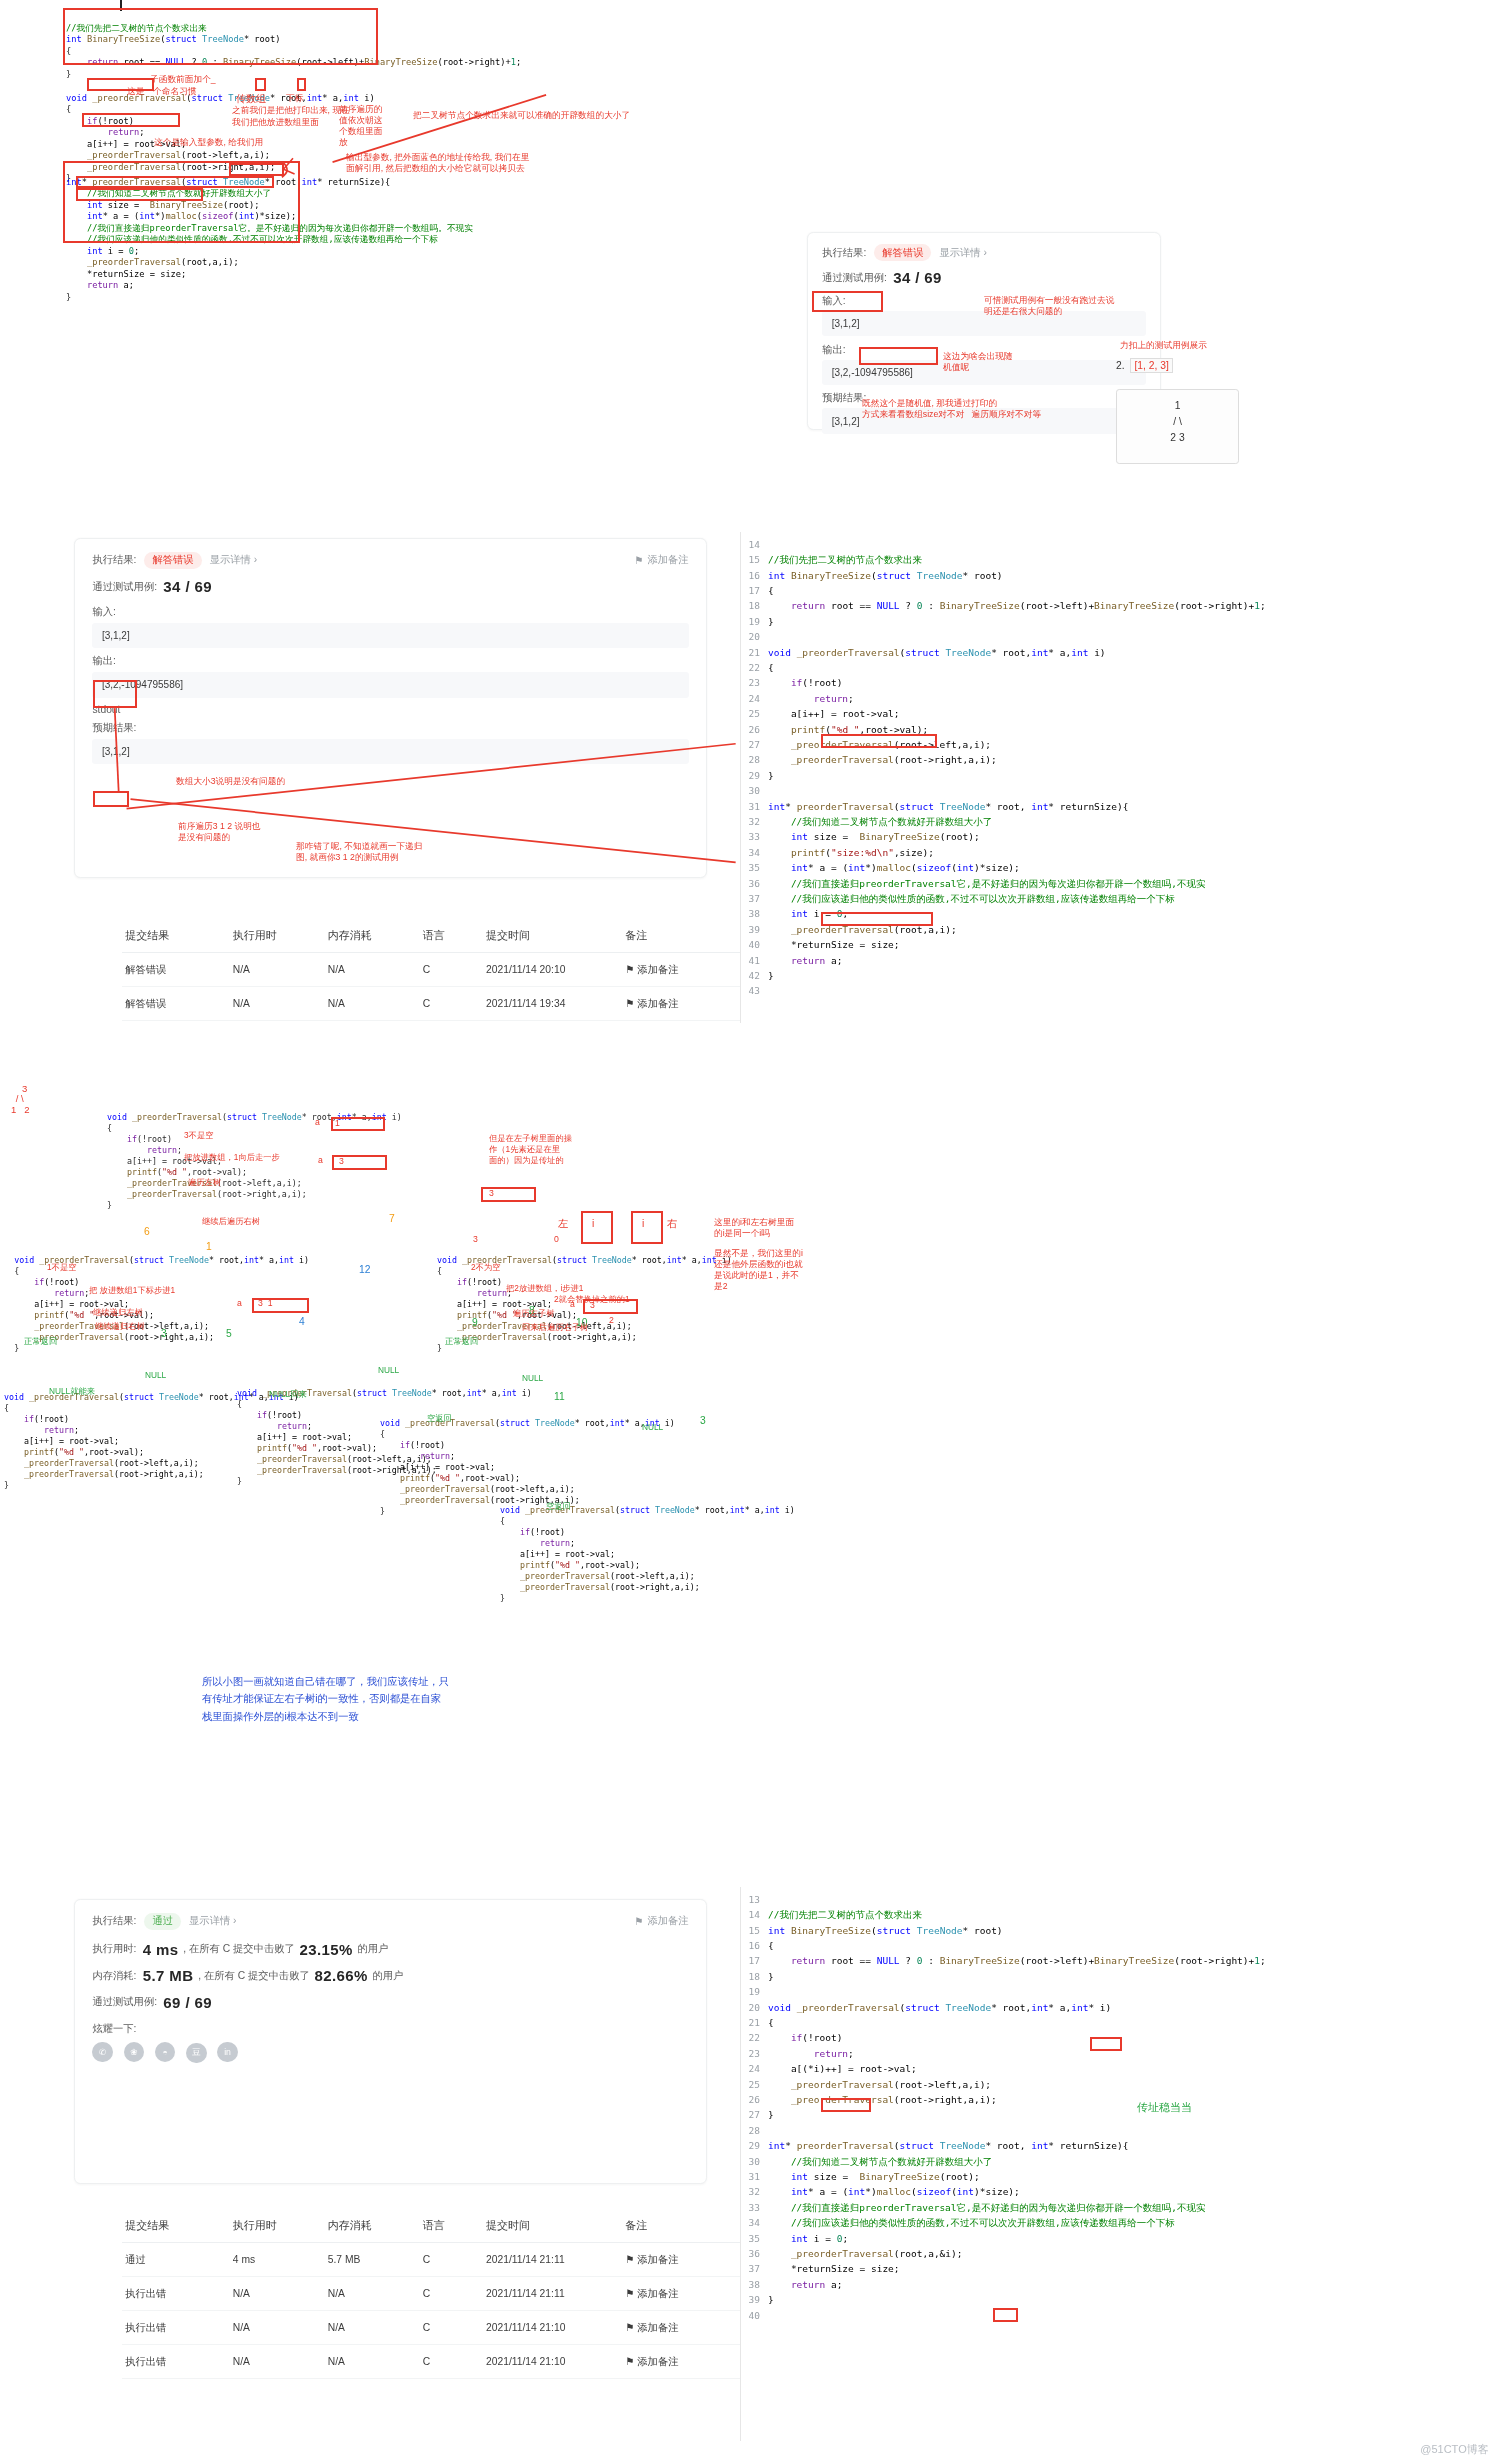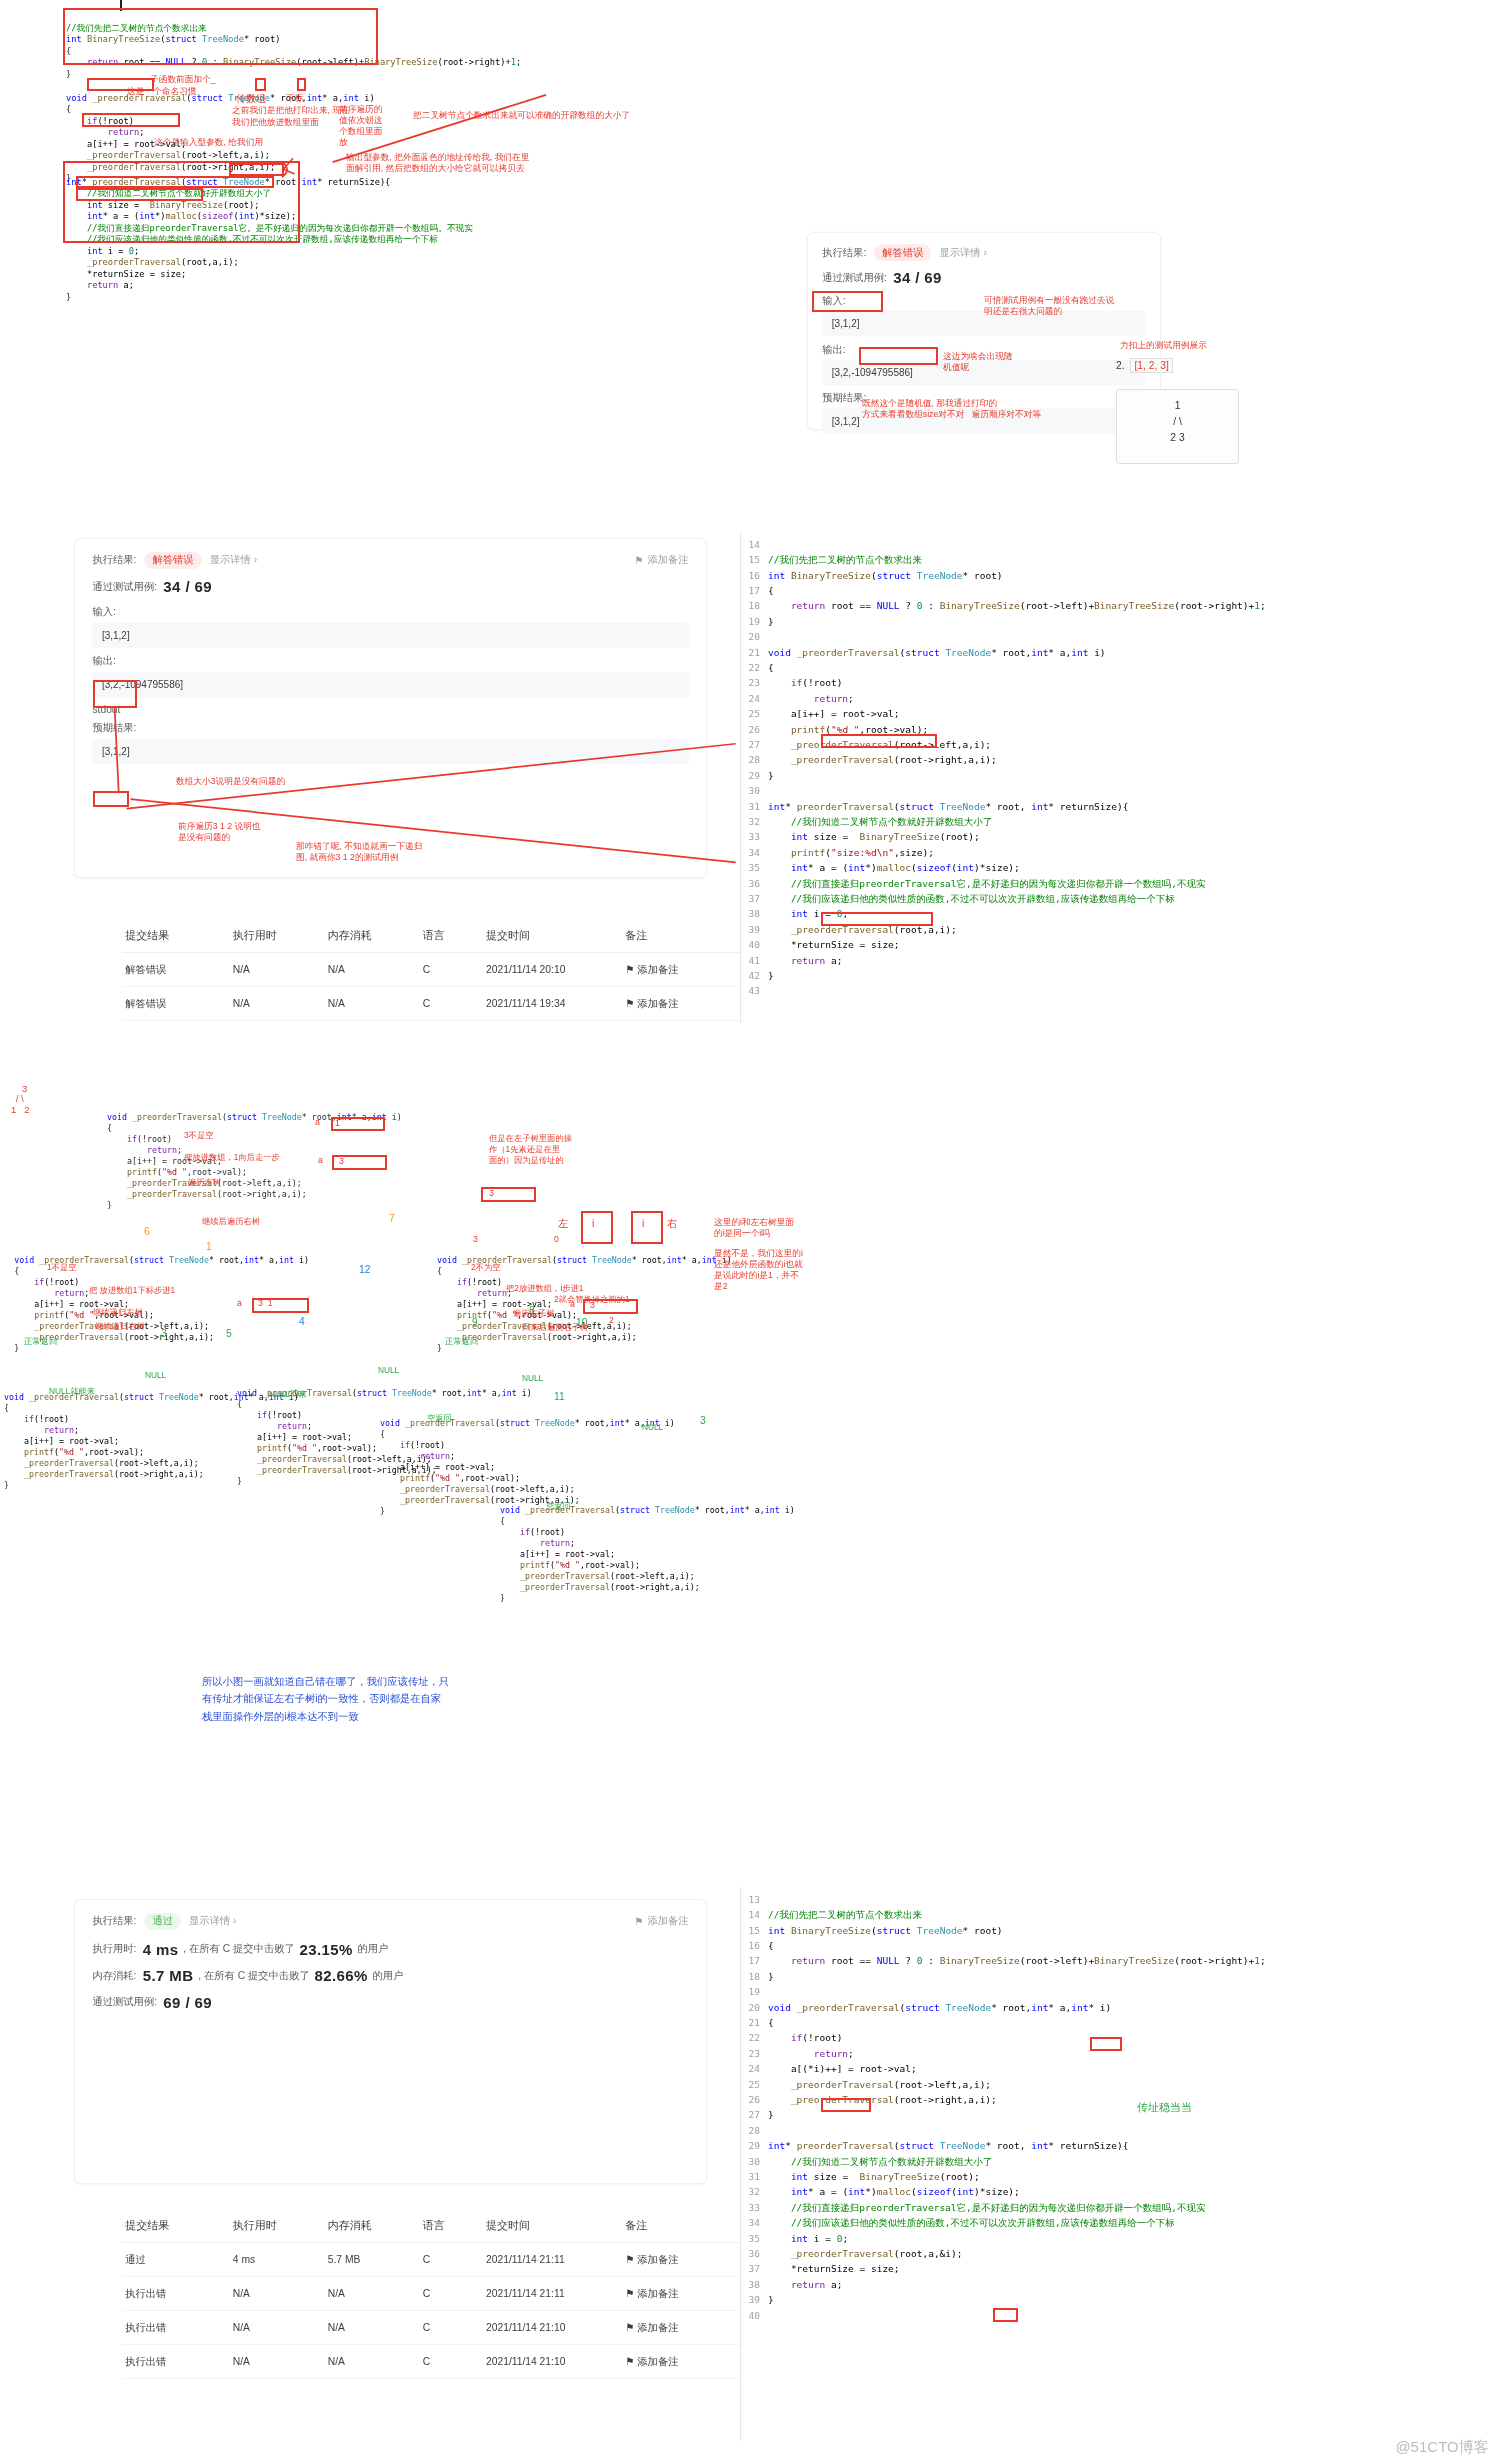--- a/index.html
+++ b/index.html
@@ -45,21 +45,21 @@
   .st-ok  { color:#4caf50; }
   .muted { color:#9aa0a6; }
   .share-ico { width:20.6px;height:20.6px;border-radius:50%;background:#c6cbd1;display:inline-flex;align-items:center;justify-content:center;color:#fff;font-size:8.7px;margin-right:7.1px; }
   .btn-blue { background:#1890ff; color:#fff; text-align:center; border-radius:3.2px; font-size:11px; padding:8px 0; cursor:pointer; }
 
   
   .ed { background:#fff; border-left:0.8px solid #e6e6e6; }
   .ed-line { display:flex; font-family:"DejaVu Sans Mono","Liberation Mono",monospace; font-size:9.5px; line-height:15.4px; }
   .ed-num { width:27px; text-align:right; color:#9aa0a6; padding-right:8px; flex:none; user-select:none; }
   .ed-txt { white-space:pre; }
-  .wm { position:absolute; right:6.3px; bottom:4.7px; color:#b9bec4; font-size:15px; }
+  .wm { position:absolute; right:6.3px; bottom:4.7px; color:#b9bec4; font-size:11px; }
 </style>
 </head>
 <body>
 
 <div class="abs" style="left:0;top:0;width:760px;height:261px;">
 
   <div class="abs" style="left:120px;top:0;width:1.6px;height:11px;background:#222;"></div>
 
   <div class="abs code" style="left:66px;top:11px;font-size:8.7px;line-height:11.5px;">
 <span class="cmt">//我们先把二叉树的节点个数求出来</span>
@@ -579,20 +579,30 @@
   <div class="lc-row" style="padding:4.7px 17.4px;">
     <span class="lc-label">内存消耗:</span>
     <span class="lc-big" style="margin-left:6.3px;">5.7 MB</span>
     <span class="lc-label" style="margin-left:4.7px;">, 在所有 C 提交中击败了</span>
     <span class="lc-big" style="margin-left:4.7px;">82.66%</span>
     <span class="lc-label" style="margin-left:4.7px;">的用户</span>
   </div>
   <div class="lc-row" style="padding:4.7px 17.4px;">
     <span class="lc-label">通过测试用例:</span>
     <span class="lc-big" style="margin-left:6.3px;">69 / 69</span>
+  </div>
+  <div style="padding:6.3px 17.4px 0 17.4px;">
+    <div class="lc-label">炫耀一下:</div>
+    <div style="margin-top:6.3px;">
+      <span class="share-ico">✆</span>
+      <span class="share-ico">❀</span>
+      <span class="share-ico">◓</span>
+      <span class="share-ico">豆</span>
+      <span class="share-ico">in</span>
+    </div>
   </div>
 </div>
 
 <div class="abs" style="left:74px;top:2208px;width:633px;">
   <table class="lc-table">
     <thead>
       <tr>
         <th style="width:17%">提交结果</th>
         <th style="width:15%">执行用时</th>
         <th style="width:15%">内存消耗</th>

